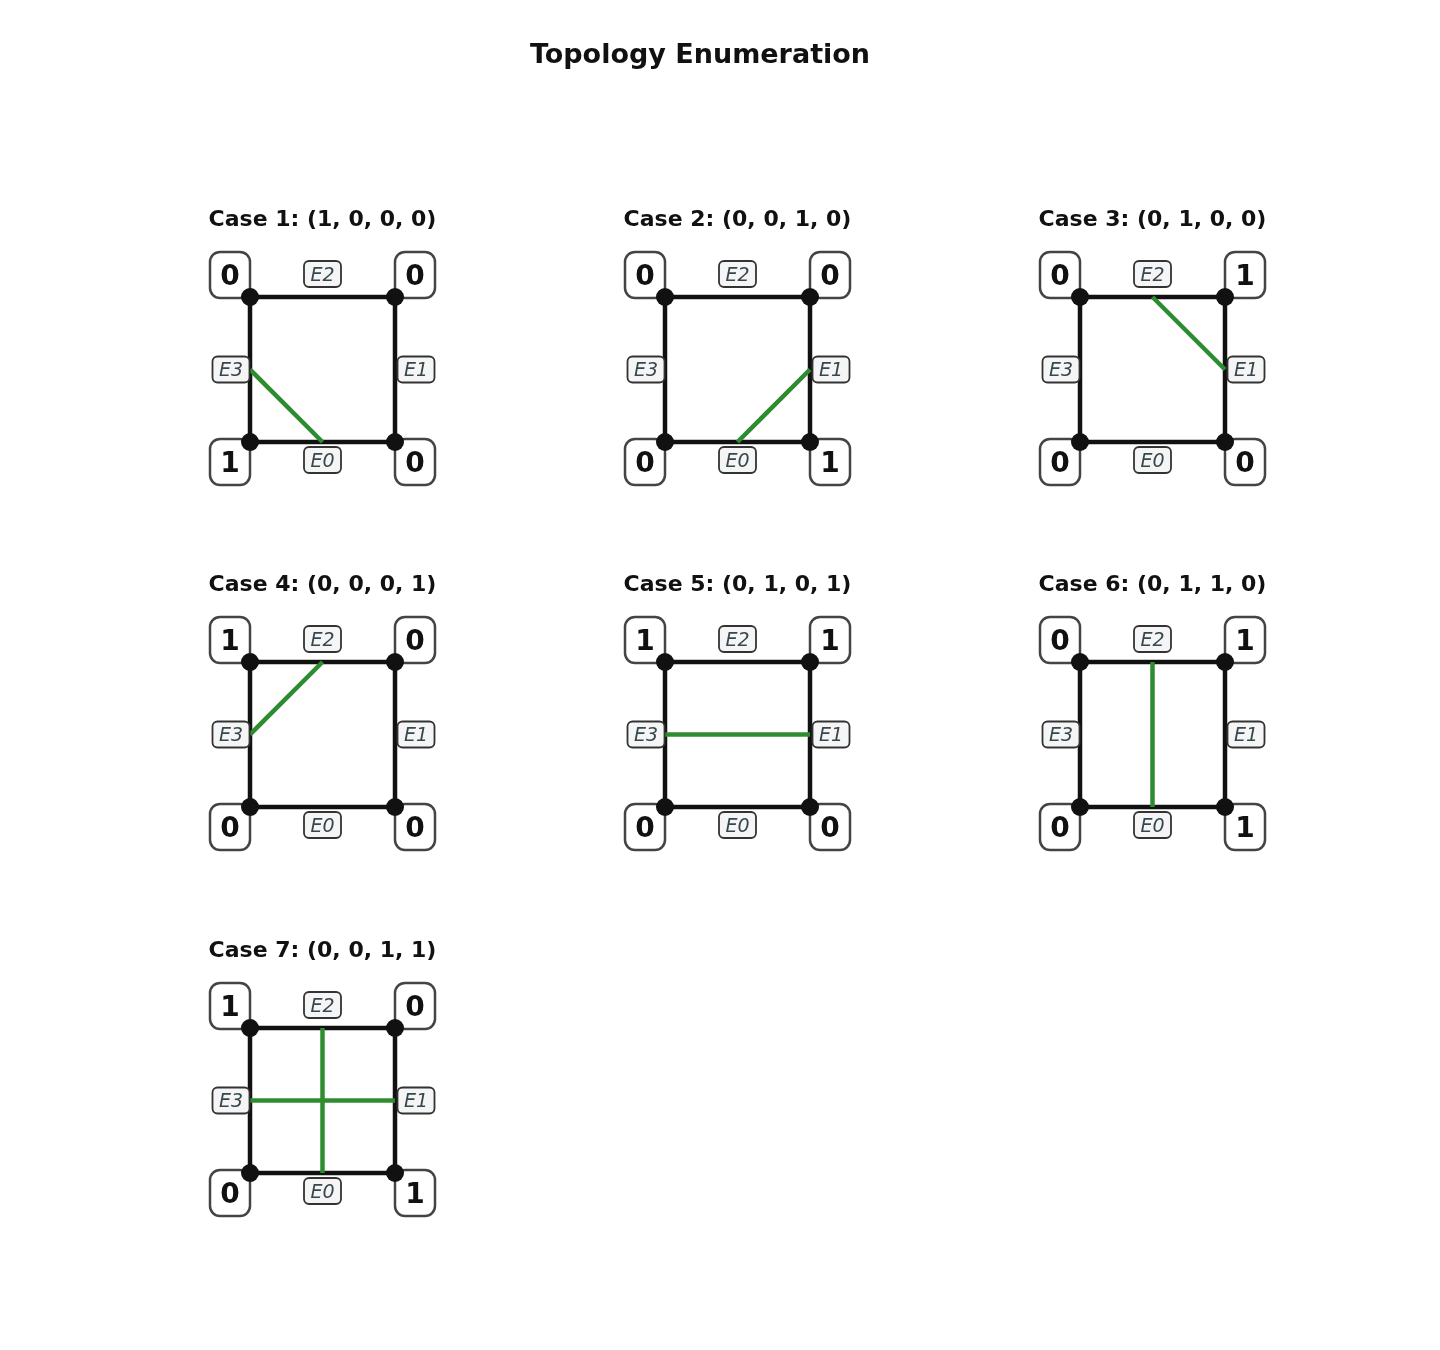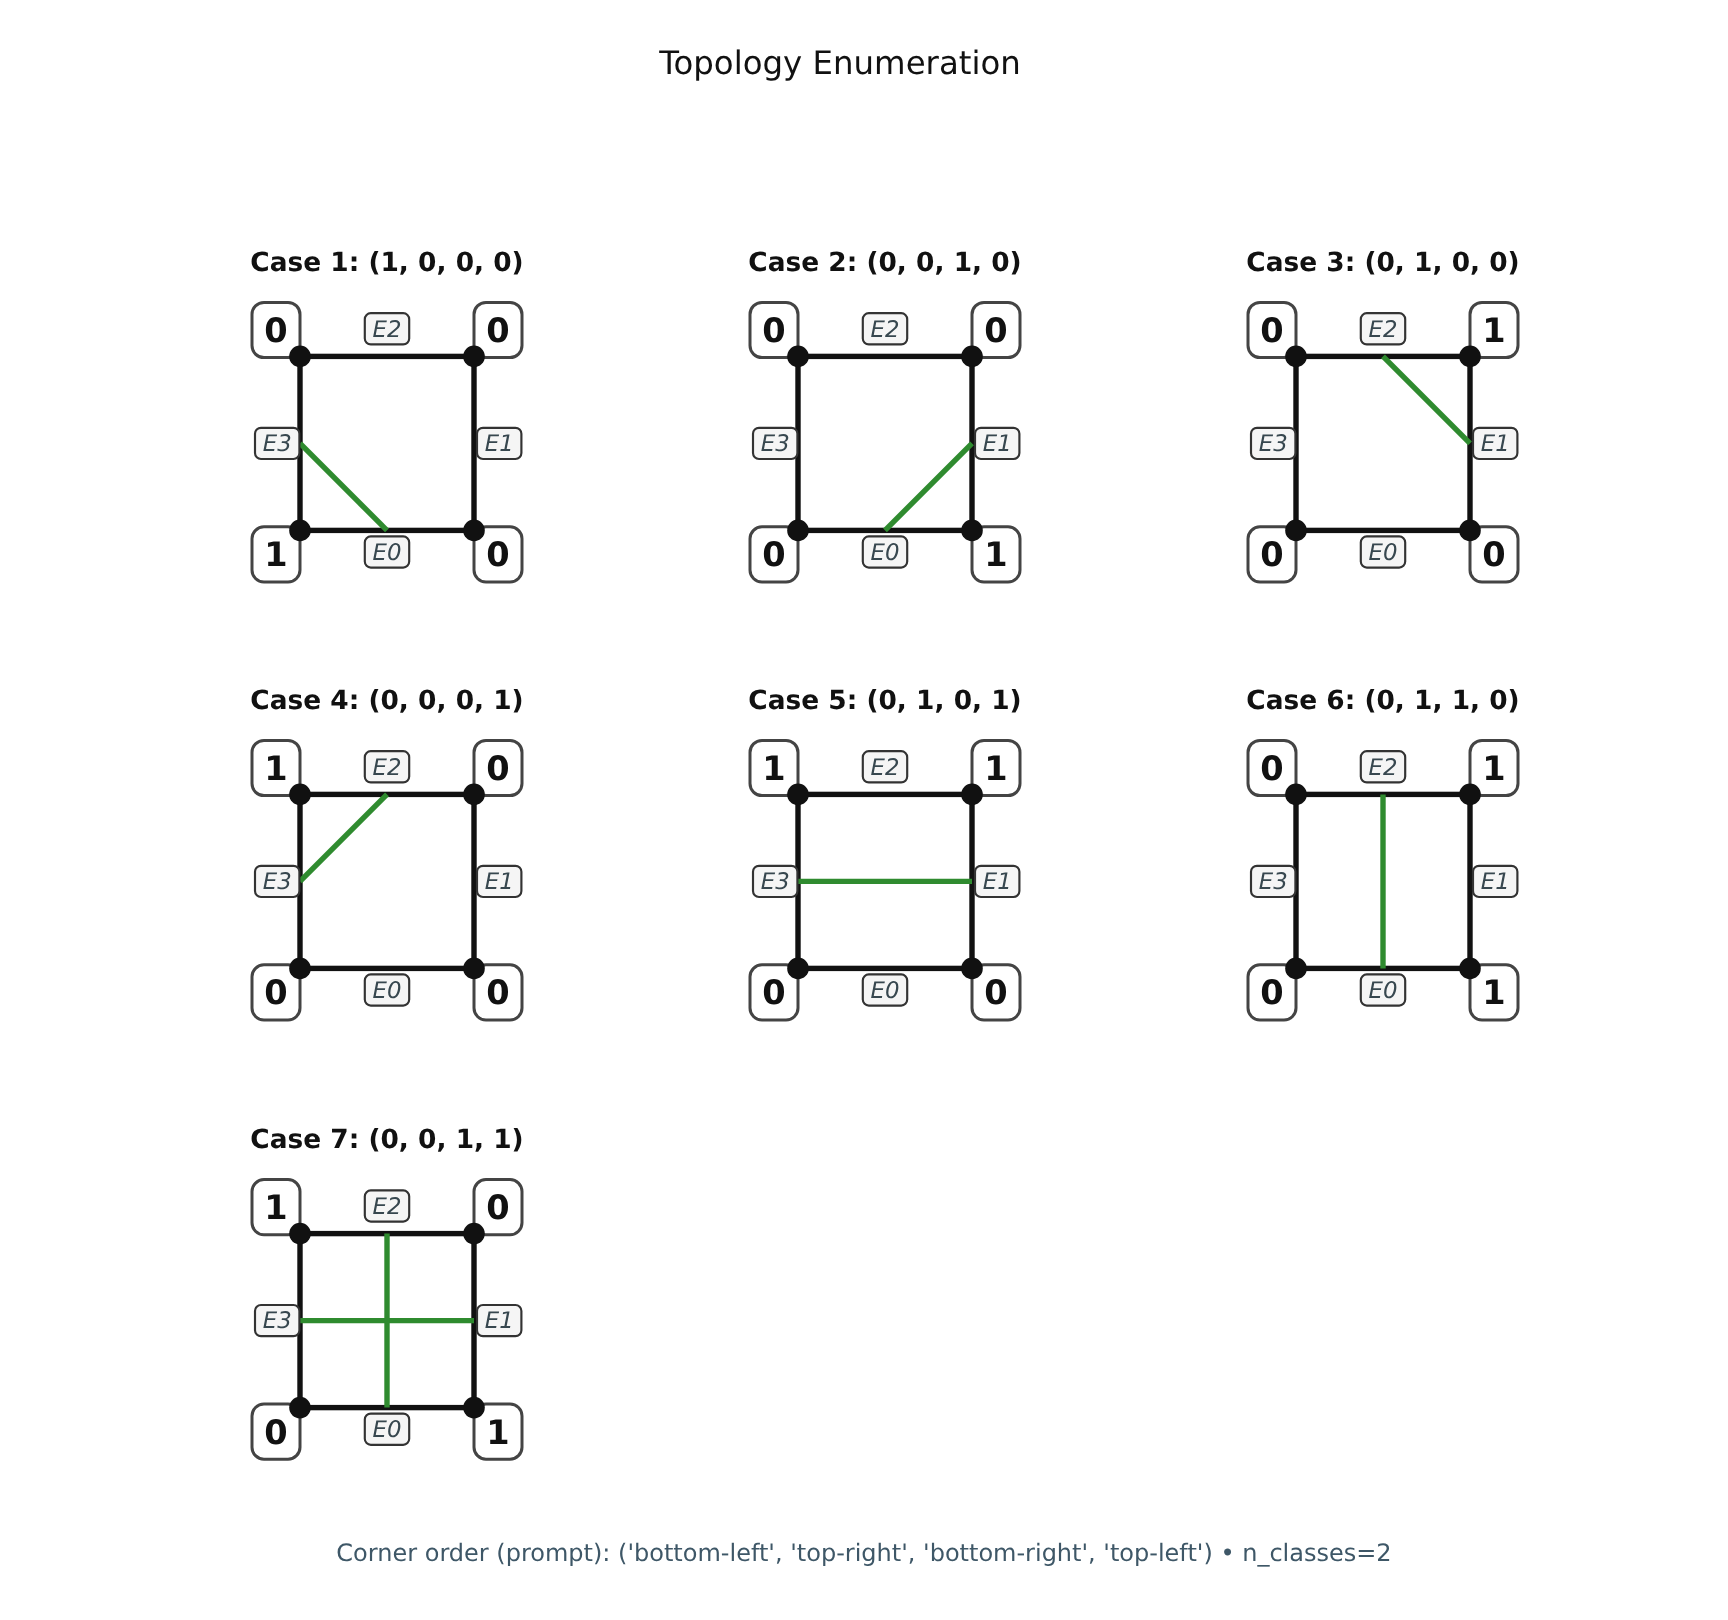--- a/index.html
+++ b/index.html
@@ -2,21 +2,21 @@
 <html style="--green-line: #2f8b2f; --edge: #111111; --label-text: #37474f; --label-bg: #f5f5f5; --label-border: #333333; --corner-bg: #ffffff; --corner-border: #444444; --footer-text: #3e5767;"><head>
 <meta charset="utf-8">
 <style>
   html,body{margin:0;padding:0;background:#fff;}
   .page{
     position:relative;width:1440px;height:1350px;background:#ffffff;overflow:hidden;
     font-family:"DejaVu Sans","Liberation Sans",sans-serif;
   }
   .page-title{
     position:absolute;left:0;top:38px;width:1400px;text-align:center;
-    font-size:27px;font-weight:normal;color:#111111;
+    font-size:27px;font-weight:bold;color:#111111;
   }
   .cases-grid{position:absolute;left:0;top:0;width:1440px;height:1350px;margin-top:40px;}
   svg.case{position:absolute;width:330px;height:320px;}
   .case-title{
     font-family:"DejaVu Sans","Liberation Sans",sans-serif;
     font-size:22px;font-weight:bold;fill:#111111;text-anchor:middle;
   }
   .square{fill:none;stroke:var(--edge,#111);stroke-width:4.5;}
   .green-seg{stroke:var(--green-line,#2f8b2f);stroke-width:4.5;stroke-linecap:butt;}
   .corner-box{fill:var(--corner-bg,#fff);stroke:var(--corner-border,#444);stroke-width:2.5;}
@@ -262,14 +262,13 @@
     <text class="elabel-text" x="256" y="189">E1</text>
     <text class="elabel-text" x="162.5" y="279.5">E0</text>
     <text class="elabel-text" x="71" y="189">E3</text>
 
     <circle class="dot" cx="90" cy="110" r="9"></circle>
     <circle class="dot" cx="235" cy="110" r="9"></circle>
     <circle class="dot" cx="90" cy="255" r="9"></circle>
     <circle class="dot" cx="235" cy="255" r="9"></circle>
   </svg>
     </div>
-  <div class="footer-line footer-line-1">Corner order (prompt): ('bottom-left', 'top-right', 'bottom-right', 'top-left') • n_classes=2</div>
 </div>
 
 </body></html>

